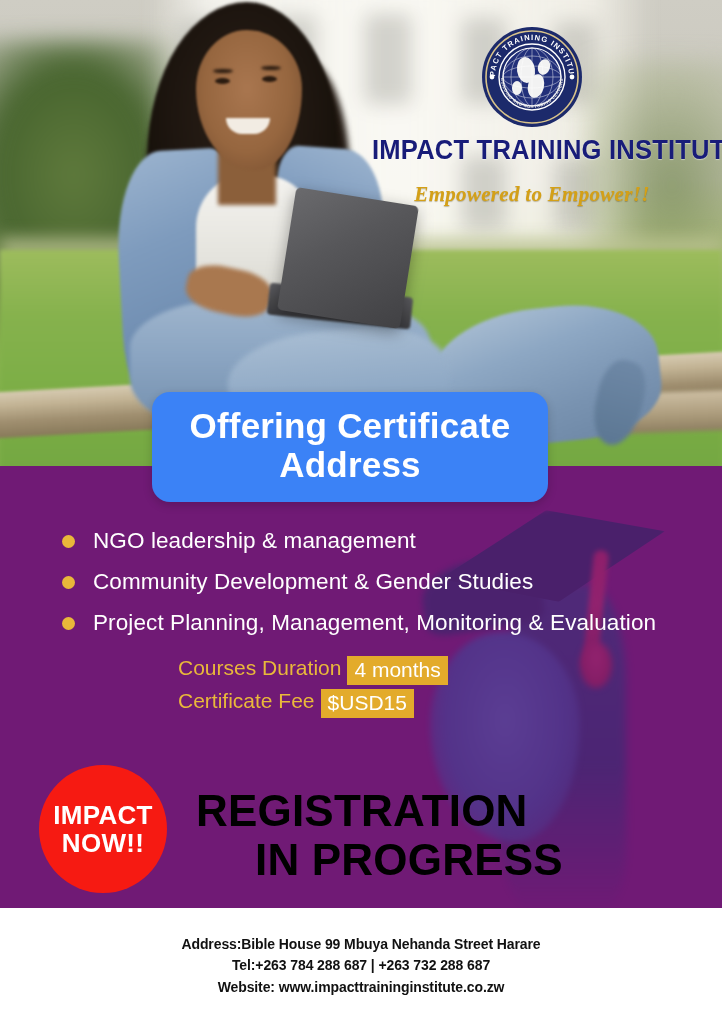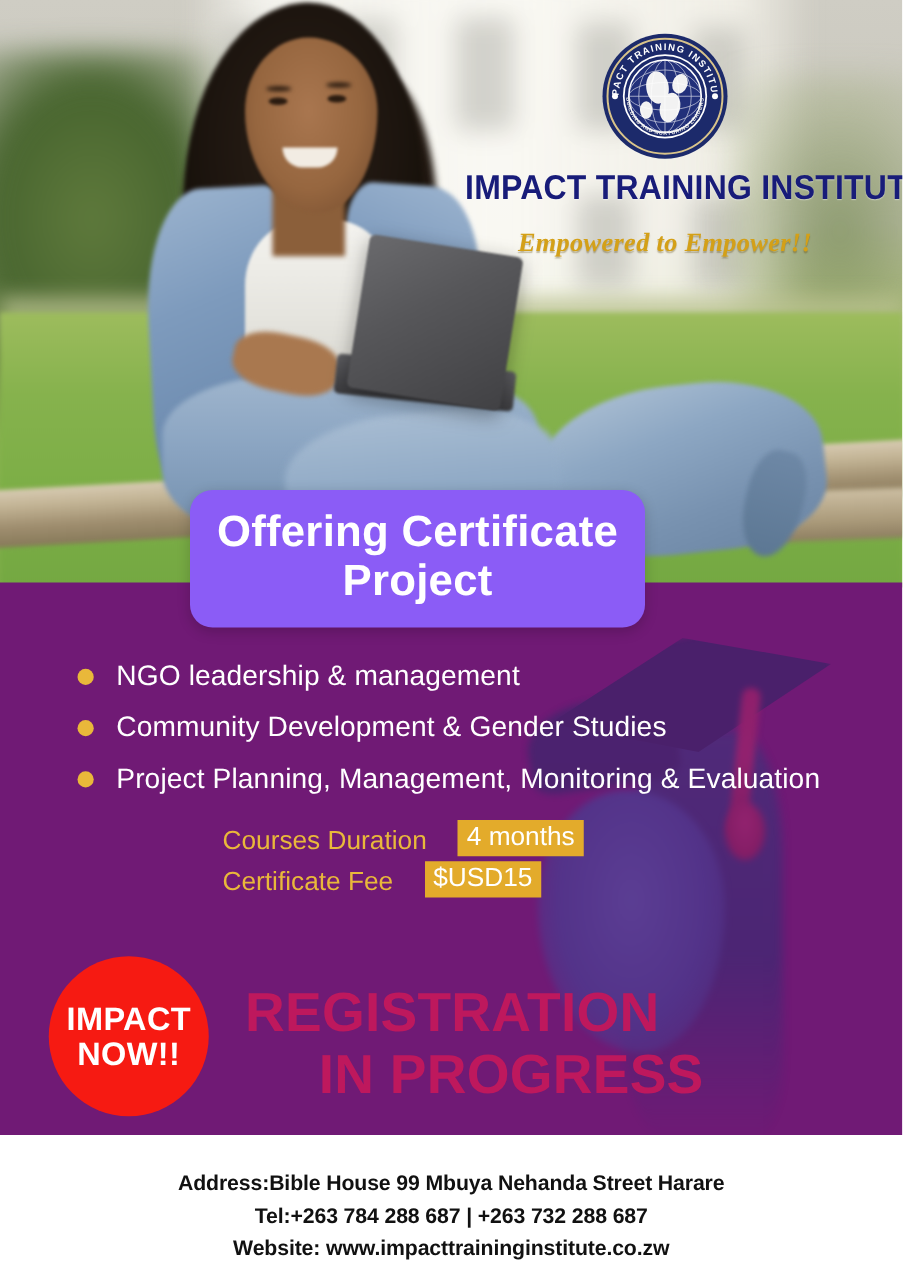--- a/index.html
+++ b/index.html
@@ -378,24 +378,23 @@
     white-space: nowrap;
   }
 
   .fees {
     position: absolute;
     left: 178px; top: 190px;
     z-index: 3;
   }
   .fee-row {
     display: flex;
-    align-items: flex-end;
+    align-items: flex-start;
     margin-bottom: 4px;
     white-space: nowrap;
-    gap: 19px;
   }
   .fee-label {
     color: #e9b83a;
     font-size: 21px;
     font-weight: 400;
   }
   .fee-value {
     background: #e3ab2b;
     color: #ffffff;
     font-size: 21px;
@@ -421,34 +420,34 @@
     color: #ffffff;
     font-weight: bold;
     font-size: 26px;
     letter-spacing: .3px;
   }
 
   .reg {
     position: absolute;
     left: 196px; top: 786px;
     z-index: 6;
-    color: #be185d;
+    color: #000000;
     font-weight: bold;
     font-size: 44px;
     line-height: 1.12;
     letter-spacing: .2px;
   }
   .reg .l2 { margin-left: 59px; }
 
   
   .banner {
     position: absolute;
     left: 152px; top: 392px;
-    width: 364px;
-    background: #8b5cf6;
+    width: 396px;
+    background: #3b82f6;
     border-radius: 18px;
     padding: 14px 18px 18px;
     box-sizing: border-box;
     text-align: center;
     z-index: 8;
     box-shadow: 0 3px 10px rgba(0,0,0,.18);
   }
   .banner-text {
     color: #ffffff;
     font-weight: bold;
@@ -463,21 +462,21 @@
     left: 0; top: 908px;
     width: 722px; height: 116px;
     background: #ffffff;
     text-align: center;
     padding-top: 26px;
     box-sizing: border-box;
   }
   .footer div {
     color: #111111;
     font-weight: bold;
-    font-size: 17px;
+    font-size: 14px;
     line-height: 1.52;
     letter-spacing: -.1px;
   }
 </style>
 </head>
 <body>
 
 <div class="flyer">
 
   <div class="photo">
@@ -597,21 +596,21 @@
       </div>
       <div class="fee-row">
         <span class="fee-label">Certificate Fee</span>
         <span class="fee-value">$USD15</span>
       </div>
     </div>
   </div>
 
   <div class="banner">
     <div class="banner-text">Offering Certificate</div>
-    <div class="banner-text">Project</div>
+    <div class="banner-text">Address</div>
   </div>
 
   <div class="enrol">
     <span>IMPACT</span>
     <span>NOW!!</span>
   </div>
 
   <div class="reg">
     <div class="l1">REGISTRATION</div>
     <div class="l2">IN PROGRESS</div>

